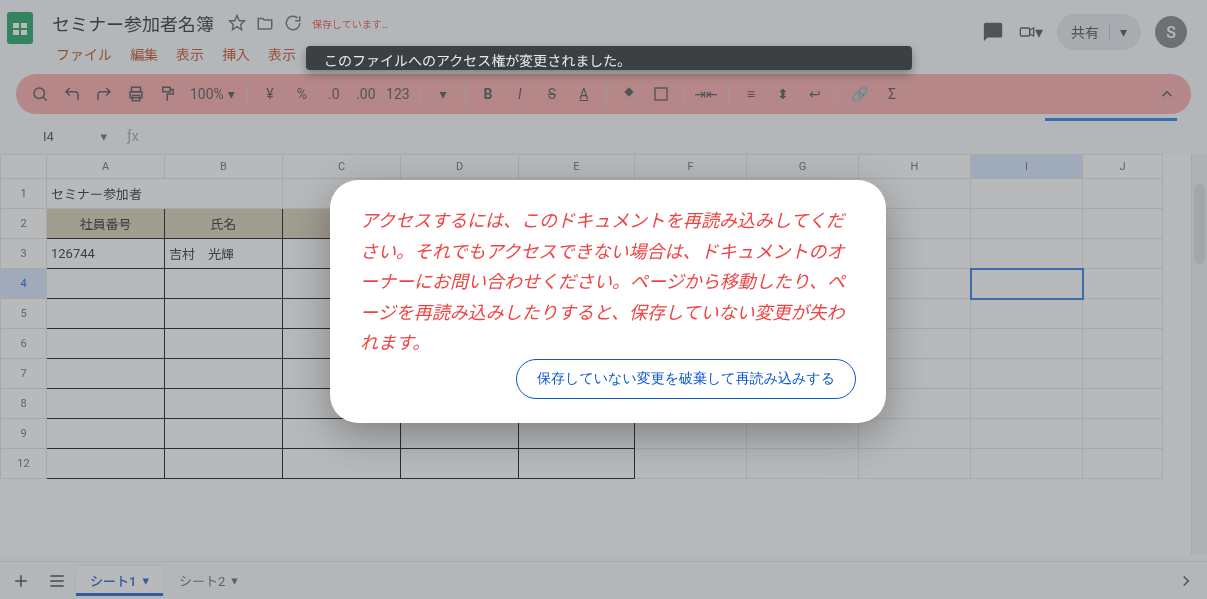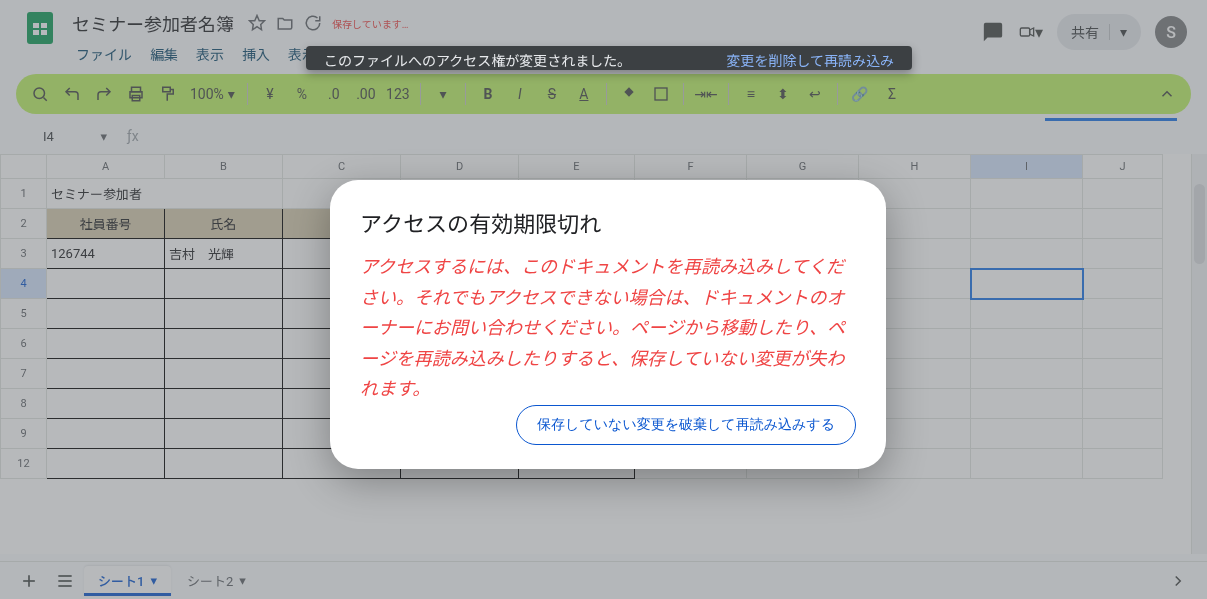--- a/index.html
+++ b/index.html
@@ -13,42 +13,42 @@
   }
   
   .dim-overlay {
     position: absolute; inset: 0;
     background: rgba(95,99,104,0.45);
     z-index: 50;
   }
   
   .doc-header {
     display: flex; align-items: flex-start;
-    padding: 8px 16px 0 20px;
+    padding: 8px 16px 0 0;
     position: relative; z-index: 1;
   }
   .logo-cell { width: 40px; height: 40px; display:flex; align-items:center; justify-content:center; margin-right:8px;}
   .logo { width: 30px; height: 40px; }
   .title-col { flex: 1; }
   .title-row { display:flex; align-items:center; gap:10px; }
   .doc-title { font-size: 18px; color:#202124; padding:2px 4px; }
   .title-icon { color:#5f6368; width:18px; height:18px; display:flex; align-items:center; justify-content:center;}
   .saving { font-size:10px; color:#ef4444; display:flex; align-items:center; gap:4px; margin-left:0;}
   .menu-row { display:flex; gap:2px; margin-top:2px; }
-  .menu-item { font-size:14px; color:#0c4a6e; padding:4px 8px; border-radius:4px; }
+  .menu-item { font-size:14px; color:#c2410c; padding:4px 8px; border-radius:4px; }
   .header-right { display:flex; align-items:center; gap:14px; padding-right:4px; margin-top:6px;}
   .hr-icon { color:#444746; width:24px; height:24px; display:flex; align-items:center; justify-content:center;}
   .share-btn { display:flex; align-items:center; gap:4px; background:#e4e7eb; border-radius:20px; height:36px; padding:0 14px; font-size:14px; color:#3c4043;}
   .share-caret { border-left:1px solid #bfc3c7; padding-left:10px; margin-left:6px; display:flex; align-items:center;}
   .avatar { width:32px; height:32px; border-radius:50%; background:#7a7c7f; color:#fff; display:flex; align-items:center; justify-content:center; font-weight:500; font-size:16px;}
   
   .toolbar {
     margin: 6px 16px 0 16px;
     height: 40px;
-    background:#bef264;
+    background:#fca5a5;
     border-radius: 24px;
     display:flex; align-items:center;
     padding: 0 10px;
     gap:4px;
     color:#444746;
     font-size:14px;
     position:relative; z-index:1;
   }
   .tb-btn { width:28px; height:28px; display:flex; align-items:center; justify-content:center; border-radius:4px; }
   .tb-sep { width:1px; height:22px; background:#c7c7c7; margin:0 4px;}
@@ -71,21 +71,21 @@
   .hdr-cell { background:#d7ccb0 !important; text-align:center; font-size:14px; border:1px solid #000 !important;}
   .data-cell { border:1px solid #000 !important; font-size:15px;}
   th.col-A{width:118px} th.col-B{width:118px} th.col-C{width:118px} th.col-D{width:118px} th.col-E{width:116px}
   th.col-F{width:112px} th.col-G{width:112px} th.col-H{width:112px} th.col-I{width:112px} th.col-J{width:80px}
   .active-col { background:#d3e3fd !important; color:#0b57d0;}
   .active-row { background:#d3e3fd !important; color:#0b57d0;}
   .active-cell { outline:2px solid #1a73e8; outline-offset:-1px; }
   .vscroll { position:absolute; right:0; top:0; bottom:0; width:16px; background:#f1f3f4; border-left:1px solid #e1e3e1;}
   .vscroll .thumb{ position:absolute; left:2px; right:2px; top:30px; height:80px; background:#dadce0; border-radius:6px;}
   
-  .tabs-bar { position:absolute; bottom:0; left:0; right:0; height:38px; background:#f9fbfd; border-top:1px solid #e1e3e1; display:flex; align-items:center; padding:0 12px; gap:2px; z-index:1;}
+  .tabs-bar { position:absolute; bottom:0; left:0; right:0; height:38px; background:#f9fbfd; border-top:1px solid #e1e3e1; display:flex; align-items:center; padding:0 4px; gap:2px; z-index:1;}
   .tabs-bar .btn{ width:34px; height:30px; display:flex; align-items:center; justify-content:center; color:#444746;}
   .sheet-tab { height:30px; padding:0 14px; display:flex; align-items:center; gap:6px; font-size:13px; color:#5f6368; border-radius:4px 4px 0 0;}
   .sheet-tab.active { background:#fff; color:#0b57d0; font-weight:500; box-shadow: inset 0 -3px 0 #0b57d0, 0 -1px 2px rgba(0,0,0,.08);}
   .underline-accent{ position:absolute; right:30px; top:118px; width:132px; height:3px; background:#1a73e8; z-index:2;}
   
   .toast {
     position:absolute; top:46px; left:306px; width:606px; height:24px;
     background:#3c4043; color:#e8eaed; border-radius:4px;
     display:flex; align-items:flex-end; justify-content:space-between;
     padding:0 18px; font-size:14px;
@@ -434,22 +434,20 @@
       <svg width="18" height="18" viewBox="0 0 24 24" fill="none" stroke="#444746" stroke-width="2">
         <polyline points="9 18 15 12 9 6"></polyline>
       </svg>
     </span>
 </div>
 
 <div class="dim-overlay"></div>
 
 <div class="toast">
   <span>このファイルへのアクセス権が変更されました。</span>
-  <a href="#">変更を削除して再読み込み</a>
 </div>
 
 <div class="dialog">
-  <h2>アクセスの有効期限切れ</h2>
   <p>アクセスするには、このドキュメントを再読み込みしてください。それでもアクセスできない場合は、ドキュメントのオーナーにお問い合わせください。ページから移動したり、ページを再読み込みしたりすると、保存していない変更が失われます。</p>
   <div class="actions">
     <button class="pill-btn">保存していない変更を破棄して再読み込みする</button>
   </div>
 </div>
 
 </body></html>

